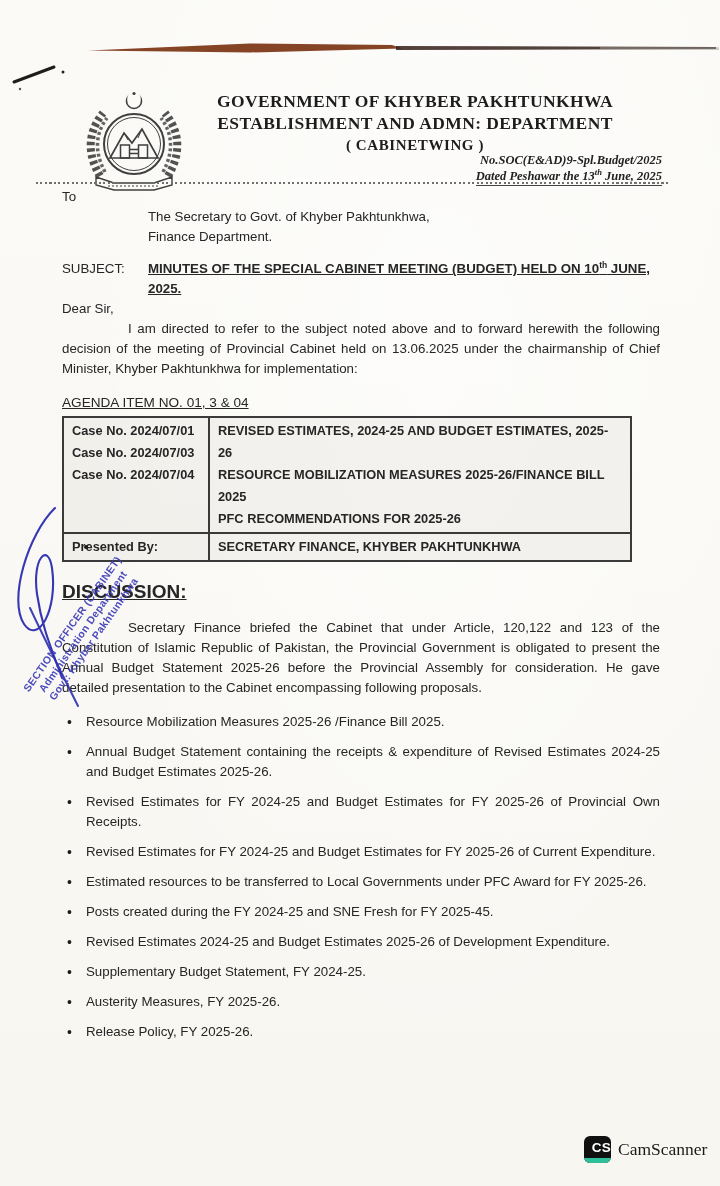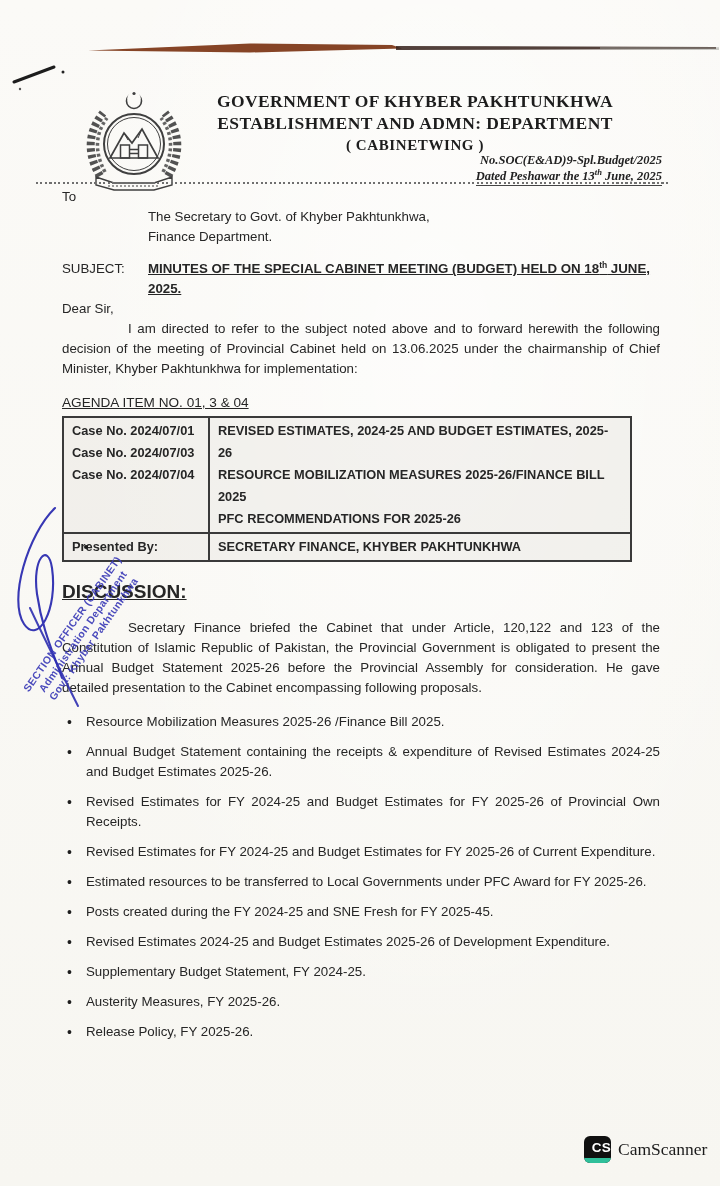--- a/index.html
+++ b/index.html
@@ -165,21 +165,21 @@
 
   <div class="main">
     <div class="to-label">To</div>
     <div class="addressee">
       <div>The Secretary to Govt. of Khyber Pakhtunkhwa,</div>
       <div>Finance Department.</div>
     </div>
 
     <div class="subject-row">
       <div class="subject-label">SUBJECT:</div>
-      <div class="subject-text"><span>MINUTES OF THE SPECIAL CABINET MEETING (BUDGET) HELD ON 18</span><sup class="sc">th</sup><span> JUNE, 2025.</span></div>
+      <div class="subject-text"><span>MINUTES OF THE SPECIAL CABINET MEETING (BUDGET) HELD ON 10</span><sup class="sc">th</sup><span> JUNE, 2025.</span></div>
     </div>
     <div class="salutation">Dear Sir,</div>
 
     <p class="para intro-para">I am directed to refer to the subject noted above and to forward herewith the following decision of the meeting of Provincial Cabinet held on 13.06.2025 under the chairmanship of Chief Minister, Khyber Pakhtunkhwa for implementation:</p>
 
     <div class="agenda-heading">AGENDA ITEM NO. 01, 3 &amp; 04</div>
 
     <div class="agenda-table">
       <div class="cell col-divider">
         <div>Case No. 2024/07/01</div>

